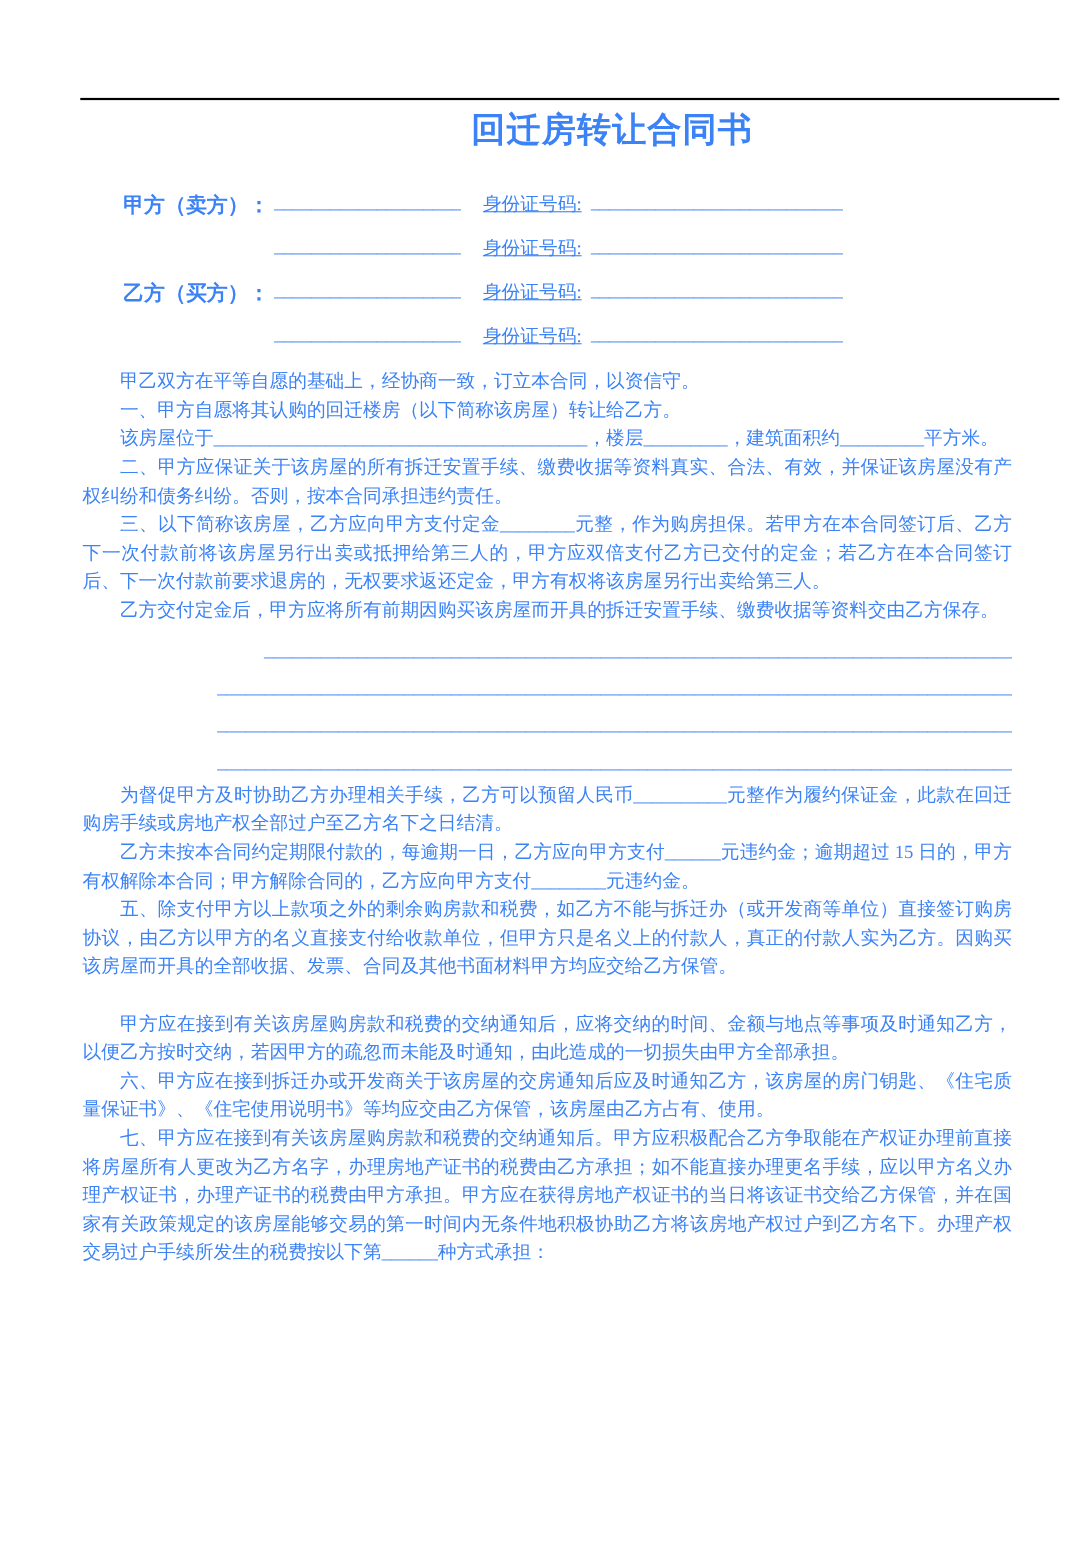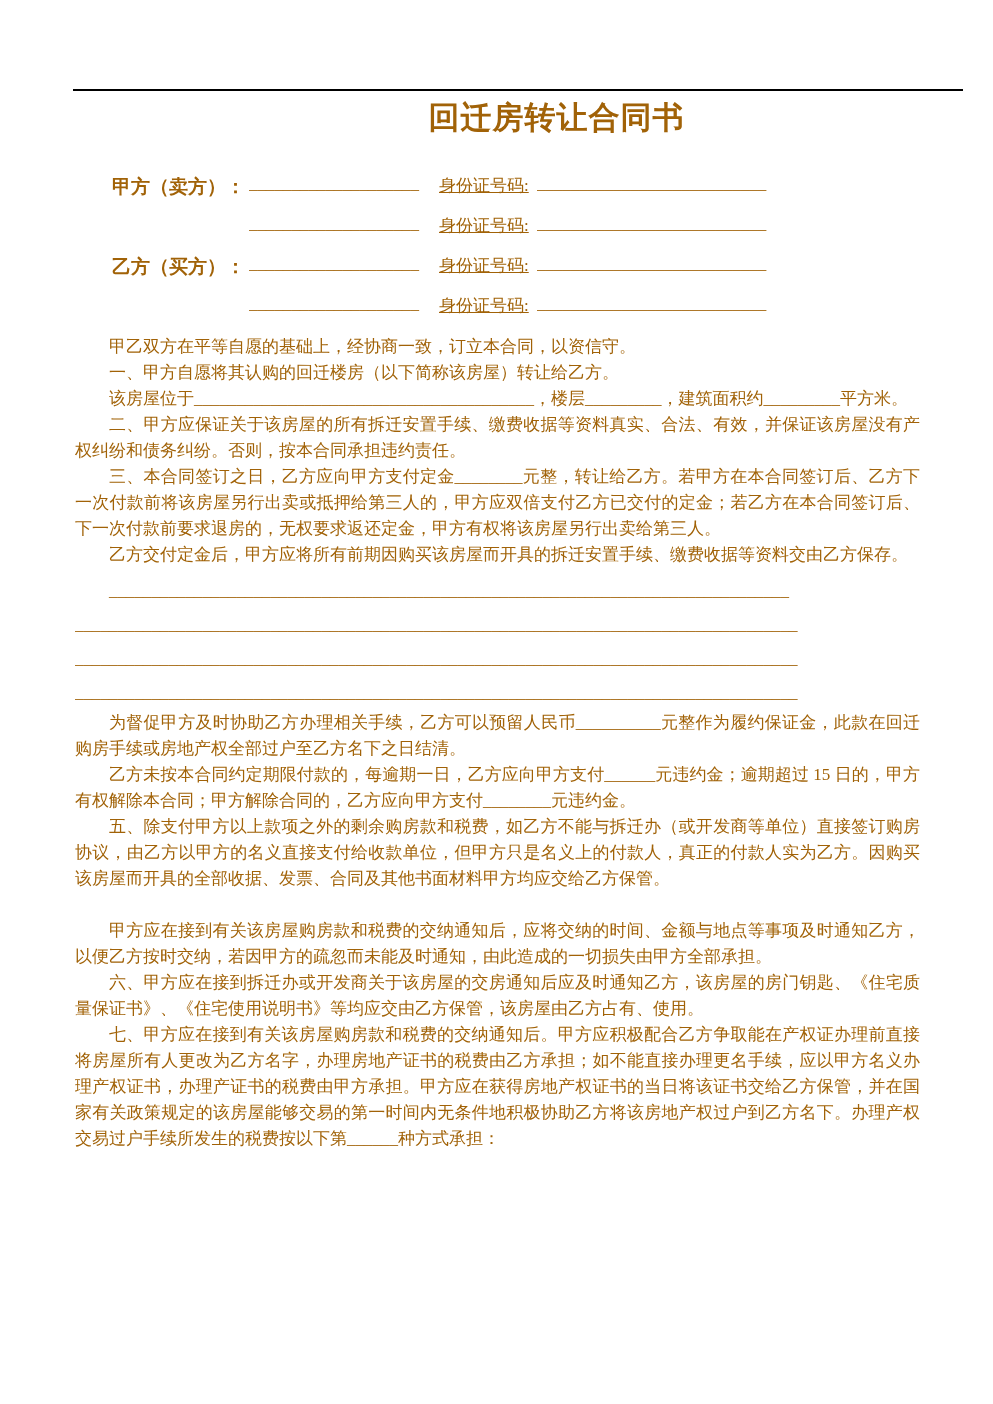--- a/index.html
+++ b/index.html
@@ -1,19 +1,19 @@
 <!DOCTYPE html>
 <html><head>
 <meta charset="utf-8">
 <style>
   html,body { margin:0; padding:0; background:#ffffff; }
   .page {
     position:relative;
     width:993px; height:1404px;
-    background:#ffffff; color:#a16207;
+    background:#ffffff; color:#3b82f6;
     font-family:"Liberation Serif","DejaVu Serif",serif;
     overflow:hidden;
     box-sizing:border-box;
     padding-top:96px;
   }
   .top-rule {
     position:absolute; left:73px; top:89px;
     width:890px; height:0;
     border-top:2px solid #000000;
   }
@@ -37,21 +37,21 @@
   .blank { display:inline-block; overflow:hidden; white-space:nowrap; }
   .name-blank { width:172px; }
   .id-label { margin-left:18px;text-decoration:underline; }
   .id-blank { margin-left:8px; width:233px; }
   .body-text {
     margin:4px 0 1px 75px; width:845px;
     font-size:17px; line-height:26px;
     text-align:justify;
   }
   .para { margin:0; text-indent:2em; }
-  .para.blank { display:block; text-indent:0; line-height:34px; text-align:left; overflow:hidden; }
+  .para.blank { display:block; text-indent:0; line-height:34px; text-align:right; overflow:hidden; }
   .para.blank-first { text-indent:2em; }
   .para.blank-top { margin-top:6px; }
   .para.gap { margin-top:26px; }
 </style>
 </head>
 <body>
 
 <div class="page">
   <div class="top-rule"></div>
   <h1 class="title">回迁房转让合同书</h1>
@@ -79,21 +79,21 @@
         <span class="blank name-blank">____________________</span>
         <span class="id-label">身份证号码:</span>
         <span class="blank id-blank">___________________________</span>
       </div>
     </div>
   <div class="body-text" id="body-paragraphs">
       <p class="para">甲乙双方在平等自愿的基础上，经协商一致，订立本合同，以资信守。</p>
       <p class="para">一、甲方自愿将其认购的回迁楼房（以下简称该房屋）转让给乙方。</p>
       <p class="para">该房屋位于________________________________________，楼层_________，建筑面积约_________平方米。</p>
       <p class="para">二、甲方应保证关于该房屋的所有拆迁安置手续、缴费收据等资料真实、合法、有效，并保证该房屋没有产权纠纷和债务纠纷。否则，按本合同承担违约责任。</p>
-      <p class="para">三、本合同签订之日，乙方应向甲方支付定金________元整，转让给乙方。若甲方在本合同签订后、乙方下一次付款前将该房屋另行出卖或抵押给第三人的，甲方应双倍支付乙方已交付的定金；若乙方在本合同签订后、下一次付款前要求退房的，无权要求返还定金，甲方有权将该房屋另行出卖给第三人。</p>
+      <p class="para">三、以下简称该房屋，乙方应向甲方支付定金________元整，作为购房担保。若甲方在本合同签订后、乙方下一次付款前将该房屋另行出卖或抵押给第三人的，甲方应双倍支付乙方已交付的定金；若乙方在本合同签订后、下一次付款前要求退房的，无权要求返还定金，甲方有权将该房屋另行出卖给第三人。</p>
       <p class="para">乙方交付定金后，甲方应将所有前期因购买该房屋而开具的拆迁安置手续、缴费收据等资料交由乙方保存。</p>
       <p class="para blank blank-first blank-top">________________________________________________________________________________</p>
       <p class="para blank">_____________________________________________________________________________________</p>
       <p class="para blank">_____________________________________________________________________________________</p>
       <p class="para blank">_____________________________________________________________________________________</p>
       <p class="para">为督促甲方及时协助乙方办理相关手续，乙方可以预留人民币__________元整作为履约保证金，此款在回迁购房手续或房地产权全部过户至乙方名下之日结清。</p>
       <p class="para">乙方未按本合同约定期限付款的，每逾期一日，乙方应向甲方支付______元违约金；逾期超过 15 日的，甲方有权解除本合同；甲方解除合同的，乙方应向甲方支付________元违约金。</p>
       <p class="para">五、除支付甲方以上款项之外的剩余购房款和税费，如乙方不能与拆迁办（或开发商等单位）直接签订购房协议，由乙方以甲方的名义直接支付给收款单位，但甲方只是名义上的付款人，真正的付款人实为乙方。因购买该房屋而开具的全部收据、发票、合同及其他书面材料甲方均应交给乙方保管。</p>
       <p class="para gap">甲方应在接到有关该房屋购房款和税费的交纳通知后，应将交纳的时间、金额与地点等事项及时通知乙方，以便乙方按时交纳，若因甲方的疏忽而未能及时通知，由此造成的一切损失由甲方全部承担。</p>
       <p class="para">六、甲方应在接到拆迁办或开发商关于该房屋的交房通知后应及时通知乙方，该房屋的房门钥匙、《住宅质量保证书》、《住宅使用说明书》等均应交由乙方保管，该房屋由乙方占有、使用。</p>

